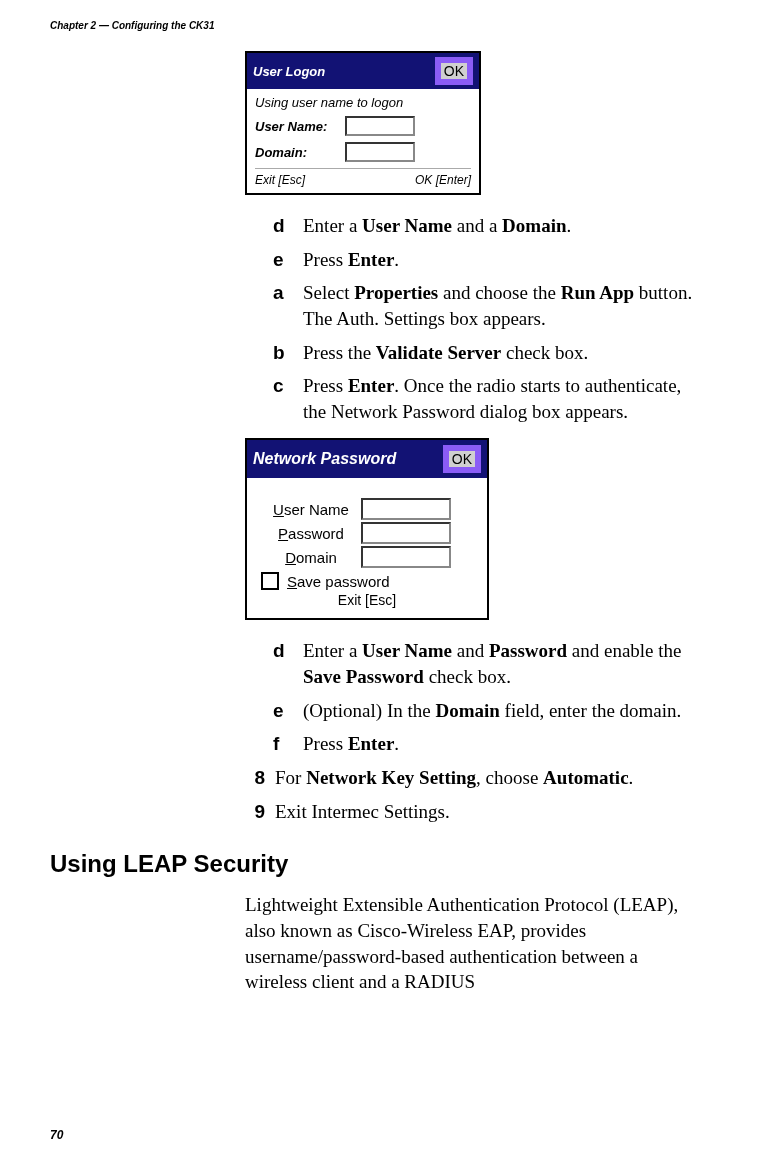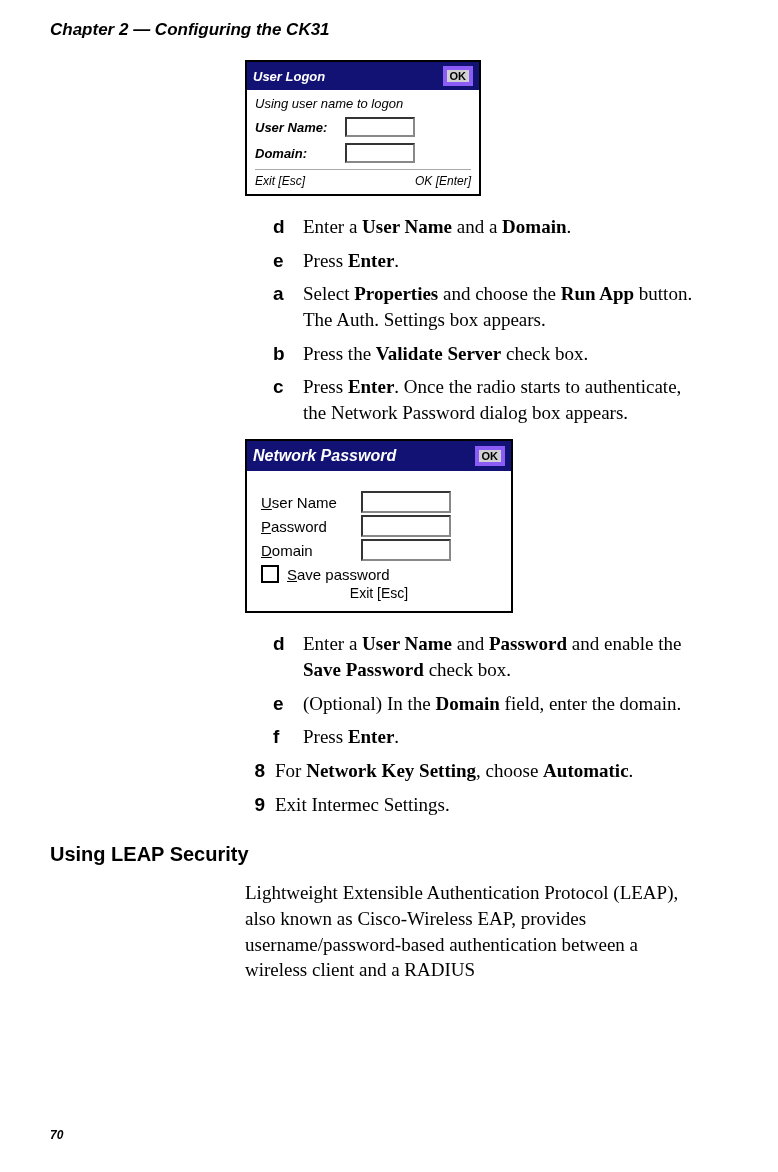--- a/index.html
+++ b/index.html
@@ -10,21 +10,21 @@
     font-family: "Times New Roman", Times, serif;
     font-size: 19px;
     color: #000;
     position: relative;
     padding: 20px 50px 40px 50px;
   }
   .header-italic {
     font-family: Arial, Helvetica, sans-serif;
     font-style: italic;
     font-weight: bold;
-    font-size: 17px;
+    font-size: 10px;
     margin-bottom: 20px;
   }
   .content-block {
     margin-left: 195px;
     margin-right: 30px;
   }
   
   .dialog1 {
     border: 2px solid #000;
     width: 236px;
@@ -40,25 +40,25 @@
     font-style: italic;
     padding: 4px 6px;
     display: flex;
     justify-content: space-between;
     align-items: center;
     font-family: Arial, sans-serif;
   }
   .ok-box {
     background: #d0d0d0;
     color: #000;
-    font-weight: bold;
+    font-weight: normal;
     font-style: normal;
-    border: 4px solid #8b5cf6;
+    border: 6px solid #8b5cf6;
     padding: 0 3px;
-    font-size: 11px;
+    font-size: 14px;
   }
   .dialog1 .body {
     padding: 6px 8px;
     font-style: italic;
   }
   .dialog1 .row {
     display: flex;
     align-items: center;
     margin: 6px 0;
     font-weight: bold;
@@ -86,24 +86,25 @@
     font-weight: bold;
     flex-shrink: 0;
   }
   .li .marker.num { font-family: Arial, Helvetica, sans-serif; font-weight: bold; }
   .li .body { flex: 1; }
   .bold { font-weight: bold; }
   .para { margin: 10px 0 10px 0; line-height: 1.35; }
   
   .dialog2 {
     border: 2px solid #000;
-    width: 268px;
+    width: 244px;
     margin: 14px 0 18px 0;
     font-family: Tahoma, Arial, sans-serif;
     background: #fff;
+    text-align: center;
   }
   .dialog2 .titlebar {
     background: #121274;
     color: #fff;
     font-weight: bold;
     font-style: italic;
     padding: 5px 6px;
     display: flex;
     justify-content: space-between;
     align-items: center;
@@ -131,21 +132,21 @@
     margin-right: 8px;
     flex-shrink: 0;
     background: #fff;
   }
   .dialog2 .save-row { margin-top: 4px; }
   .dialog2 .exit-row { justify-content: center; margin-top: 2px; margin-bottom: 4px; font-size: 14px;}
   
   .heading2 {
     font-family: Arial, Helvetica, sans-serif;
     font-weight: bold;
-    font-size: 20px;
+    font-size: 24px;
     margin: 26px 0 14px 0;
   }
   .footer-page {
     position: absolute;
     bottom: 30px;
     left: 50px;
     right: 50px;
     display: flex;
     justify-content: space-between;
     font-family: Arial, Helvetica, sans-serif;

